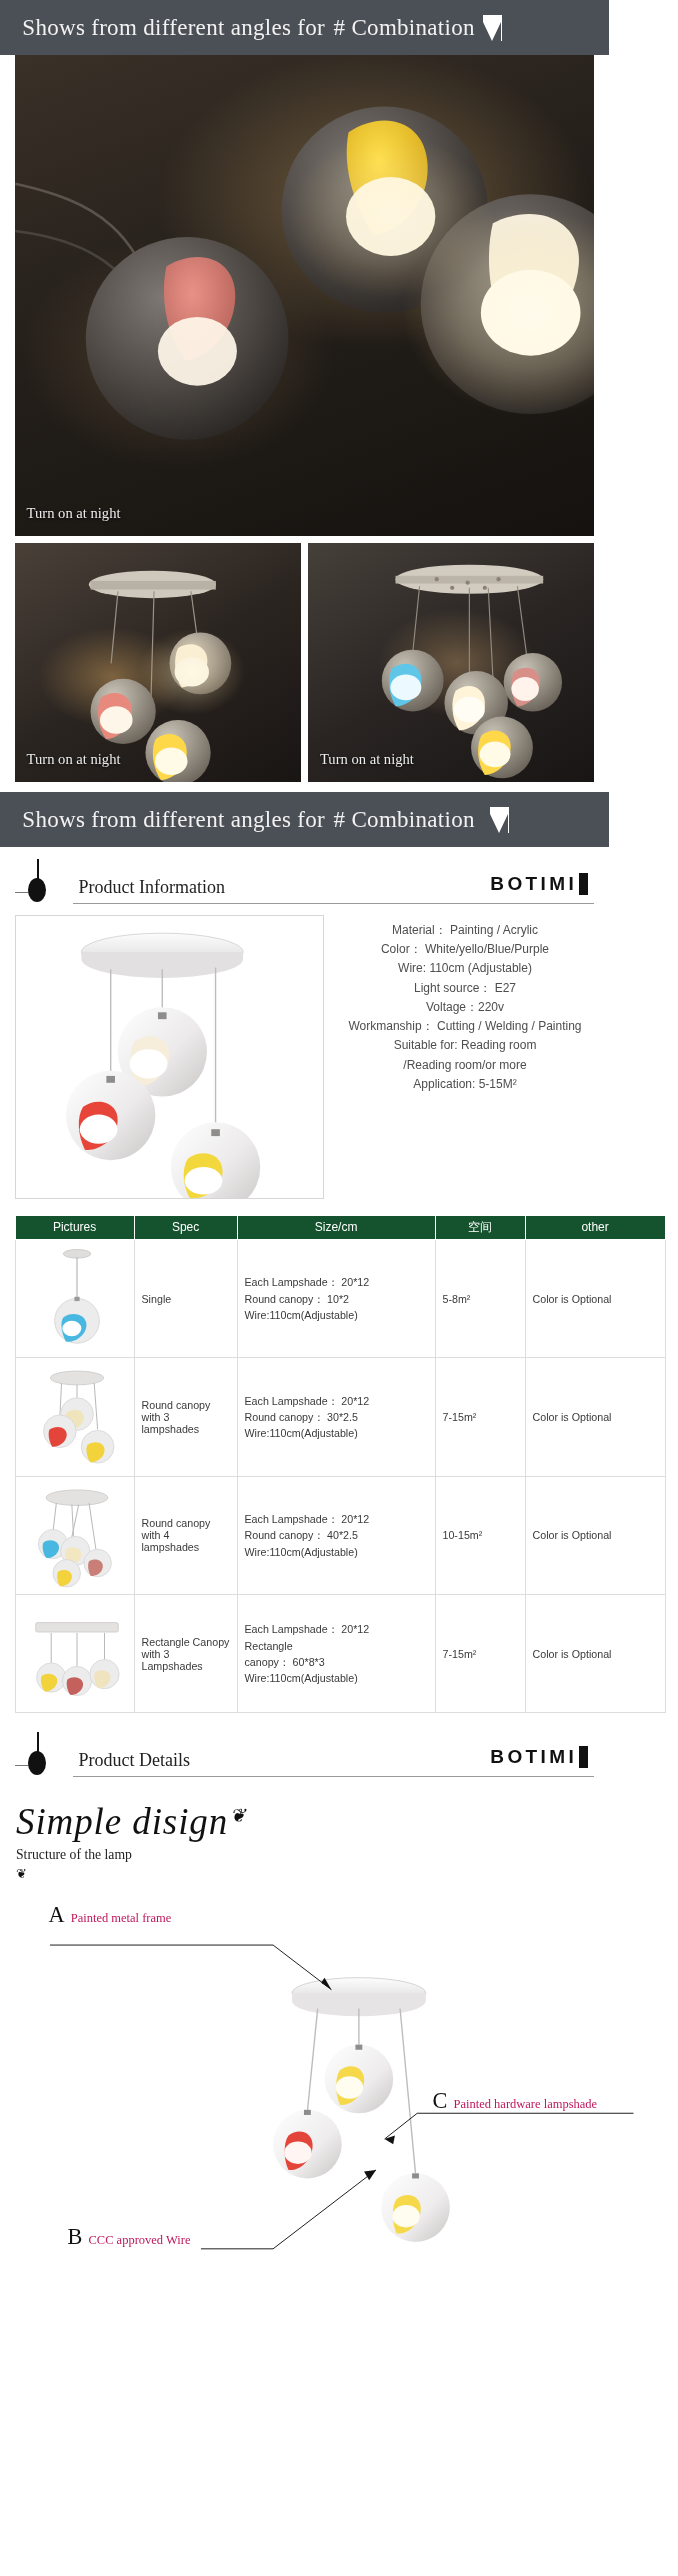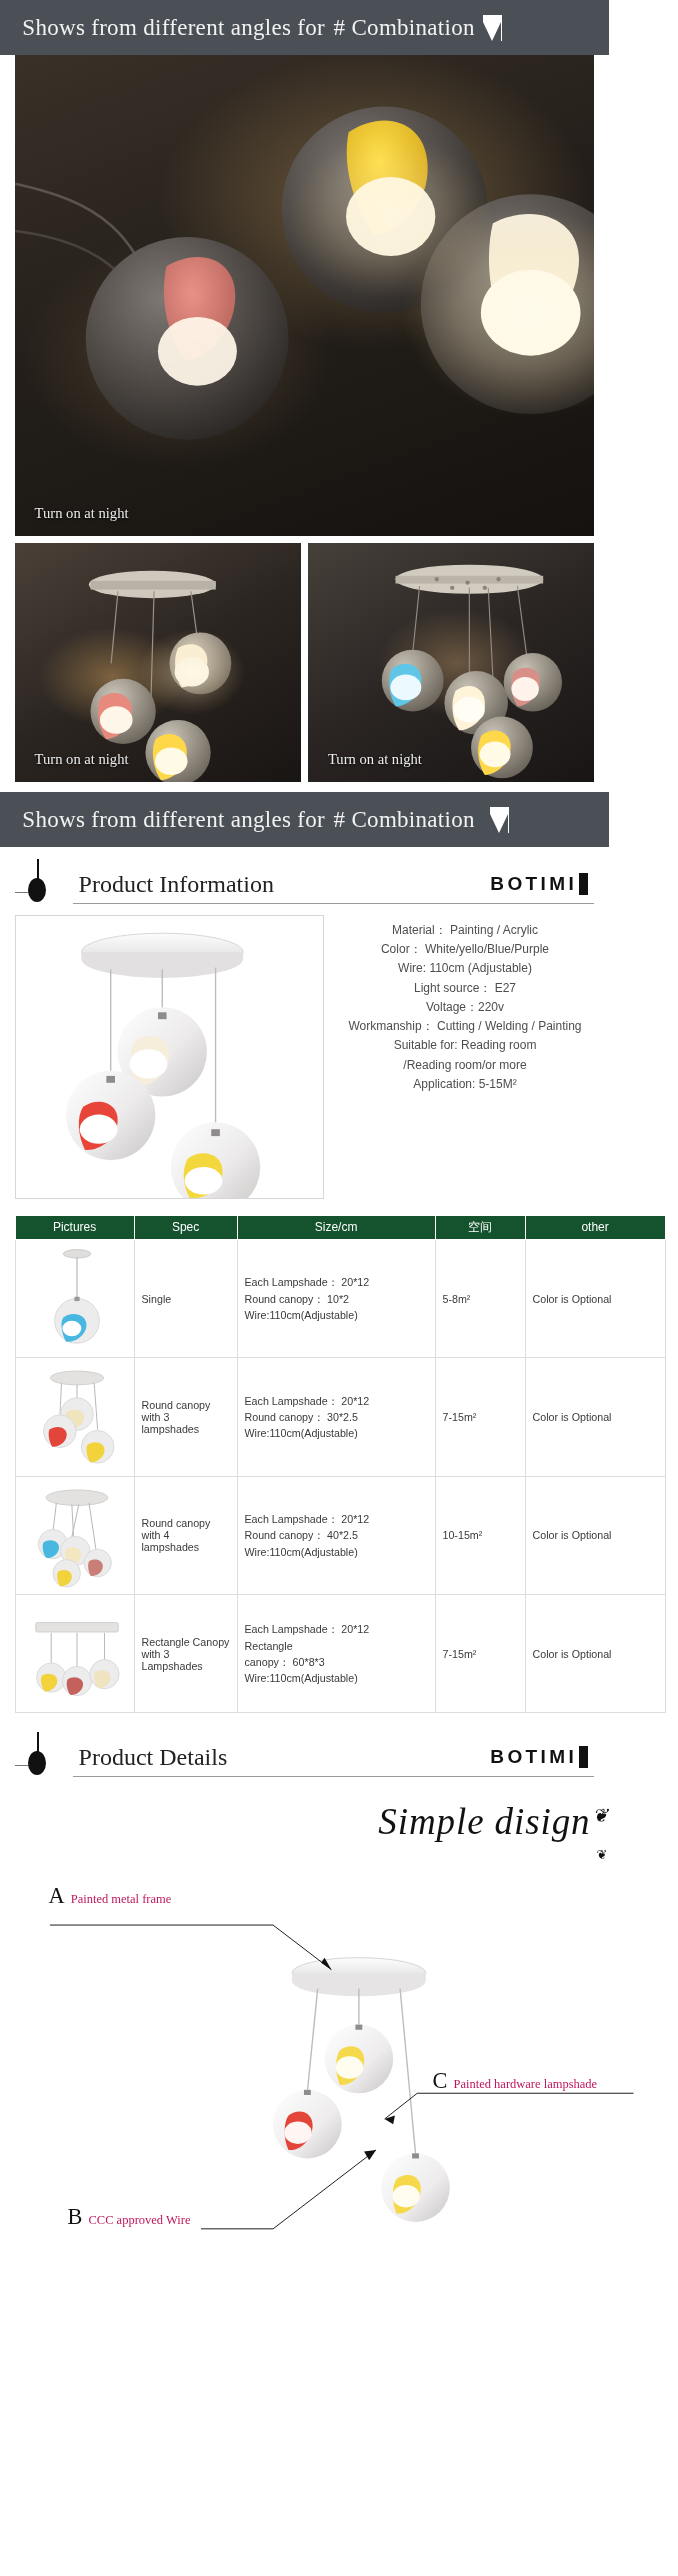--- a/index.html
+++ b/index.html
@@ -52,21 +52,21 @@
     height: 481px;
     margin: 0 14.6px;
     overflow: hidden;
     background:
       radial-gradient(ellipse 60% 50% at 62% 30%, #6f5a3c 0%, rgba(60,47,32,0) 62%),
       radial-gradient(ellipse 45% 40% at 28% 62%, #4a3c2c 0%, rgba(40,32,24,0) 60%),
       linear-gradient(160deg, #3a3128 0%, #241f1a 45%, #15120f 100%);
   }
   .photo-caption {
     position: absolute;
-    left: 20px; bottom: 13.7px;
+    left: 12px; bottom: 13.7px;
     color: #ededed;
     font-family: "Liberation Serif", serif;
     font-size: 14.6px;
     text-shadow: 0 0.9px 2.6px rgba(0,0,0,.9);
     z-index: 20;
   }
   .duo {
     display: flex;
     gap: 6.9px;
     margin: 6.9px 14.6px 0 14.6px;
@@ -106,21 +106,21 @@
     content: "";
     position: absolute;
     left: -8.6px; top: 19px;
     width: 18px; height: 24px;
     border-radius: 50%;
     background: #111;
   }
   .sec-title {
     margin-left: 64px;
     font-family: "Liberation Serif", serif;
-    font-size: 24px;
+    font-size: 18px;
     color: #222;
     padding-bottom: 5.2px;
   }
   .sec-rule {
     position: absolute;
     left: 58px; right: 0; bottom: 0;
     height: 0.9px;
     background: #9a9a9a;
   }
   .sec-tickline {
@@ -201,21 +201,21 @@
   .col-pic { width: 119px; }
   .col-spec { width: 103px; }
   .col-size { width: 198px; }
   .col-space { width: 90px; }
   .col-other { width: 140px; }
   .cell-center { text-align: left; }
   .cell-size { text-align: left; line-height: 16.3px; padding-left: 12px; }
   .pic-cell { padding: 3.4px; height: 113px; position: relative; background: #fff; }
 
   
-  .design-wrap { text-align: right; margin-top: 24px; position: relative; }
+  .design-wrap { text-align: left; margin-top: 24px; position: relative; margin-left: 16px; }
   .script-title {
     font-family: "Liberation Serif", serif;
     font-style: italic;
     font-size: 37px;
     color: #111;
     letter-spacing: 0.9px;
   }
   .script-flourish {
     font-size: 19px; color: #111; vertical-align: 12px; margin-left: 1.7px;
   }
@@ -558,20 +558,21 @@
     <div class="sec-title">Product Details</div>
     <div class="brand">
       <span class="brand-word">BOTIMI</span>
       <span class="brand-block"></span>
     </div>
     <div class="sec-rule"></div>
   </div>
 
   <div class="design-wrap">
     <div class="script-title"><span>Simple disign</span><span class="script-flourish">❦</span></div>
+    <div class="design-sub">Structure of the lamp</div>
     <div class="design-orn">❦</div>
   </div>
 
   <div class="structure">
     <svg width="650" height="369" viewBox="0 0 756 430">
       <defs>
         <linearGradient id="s-shade" x1="0%" y1="0%" x2="100%" y2="100%">
           <stop offset="0%" stop-color="#ffffff"></stop>
             <stop offset="60%" stop-color="#eeecec"></stop>
             <stop offset="100%" stop-color="#c7c4c4"></stop>

